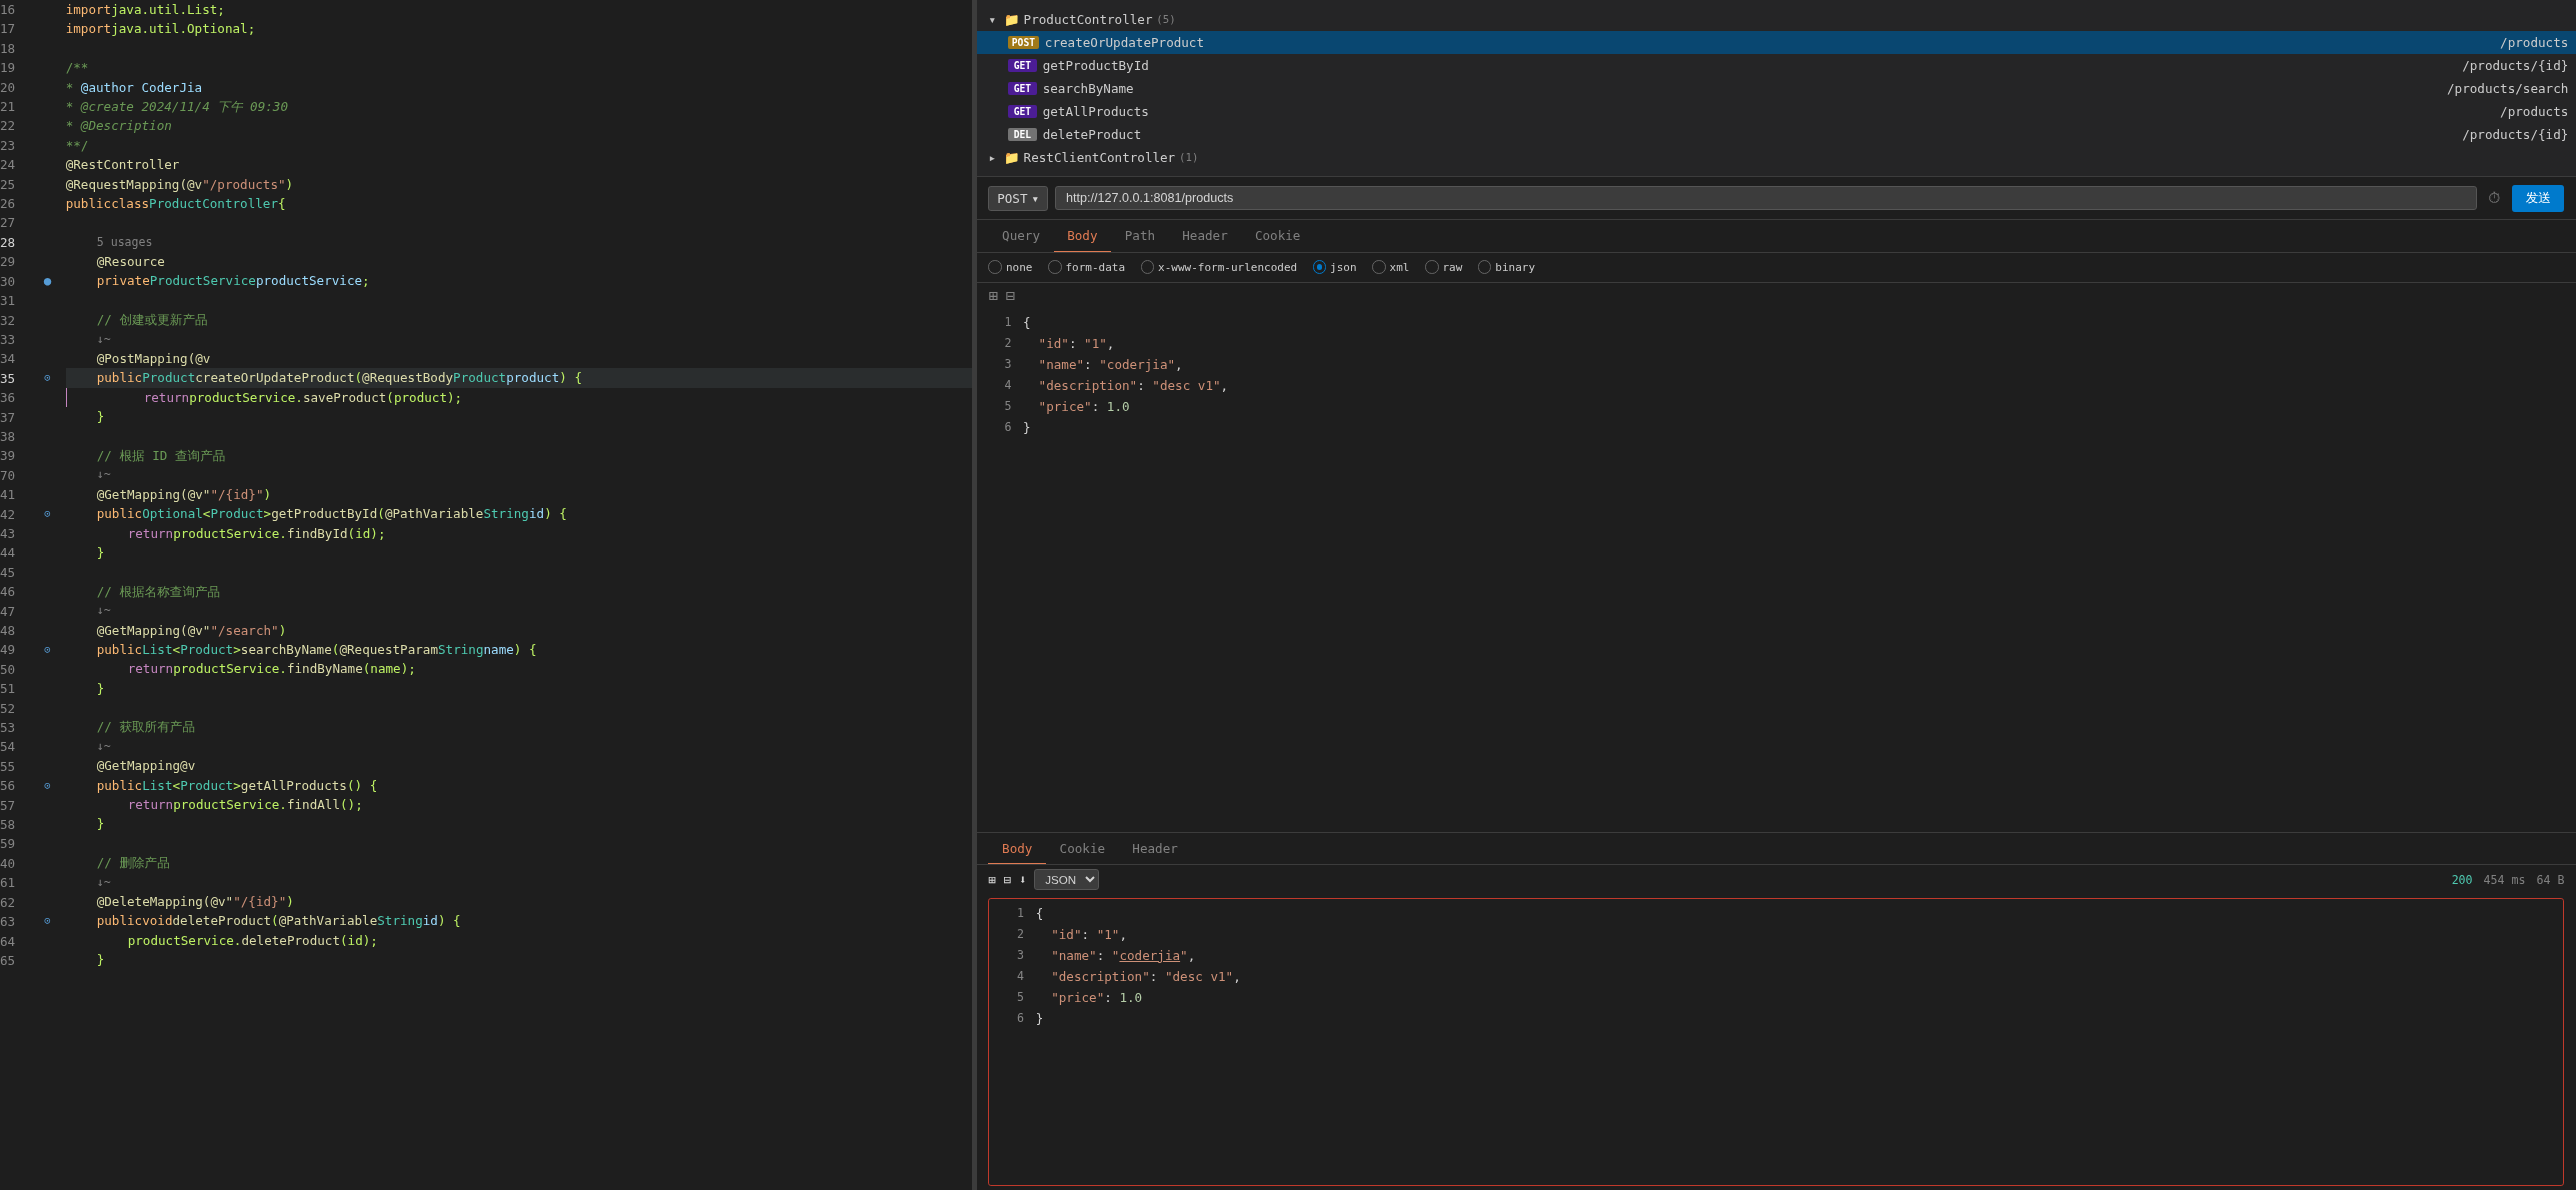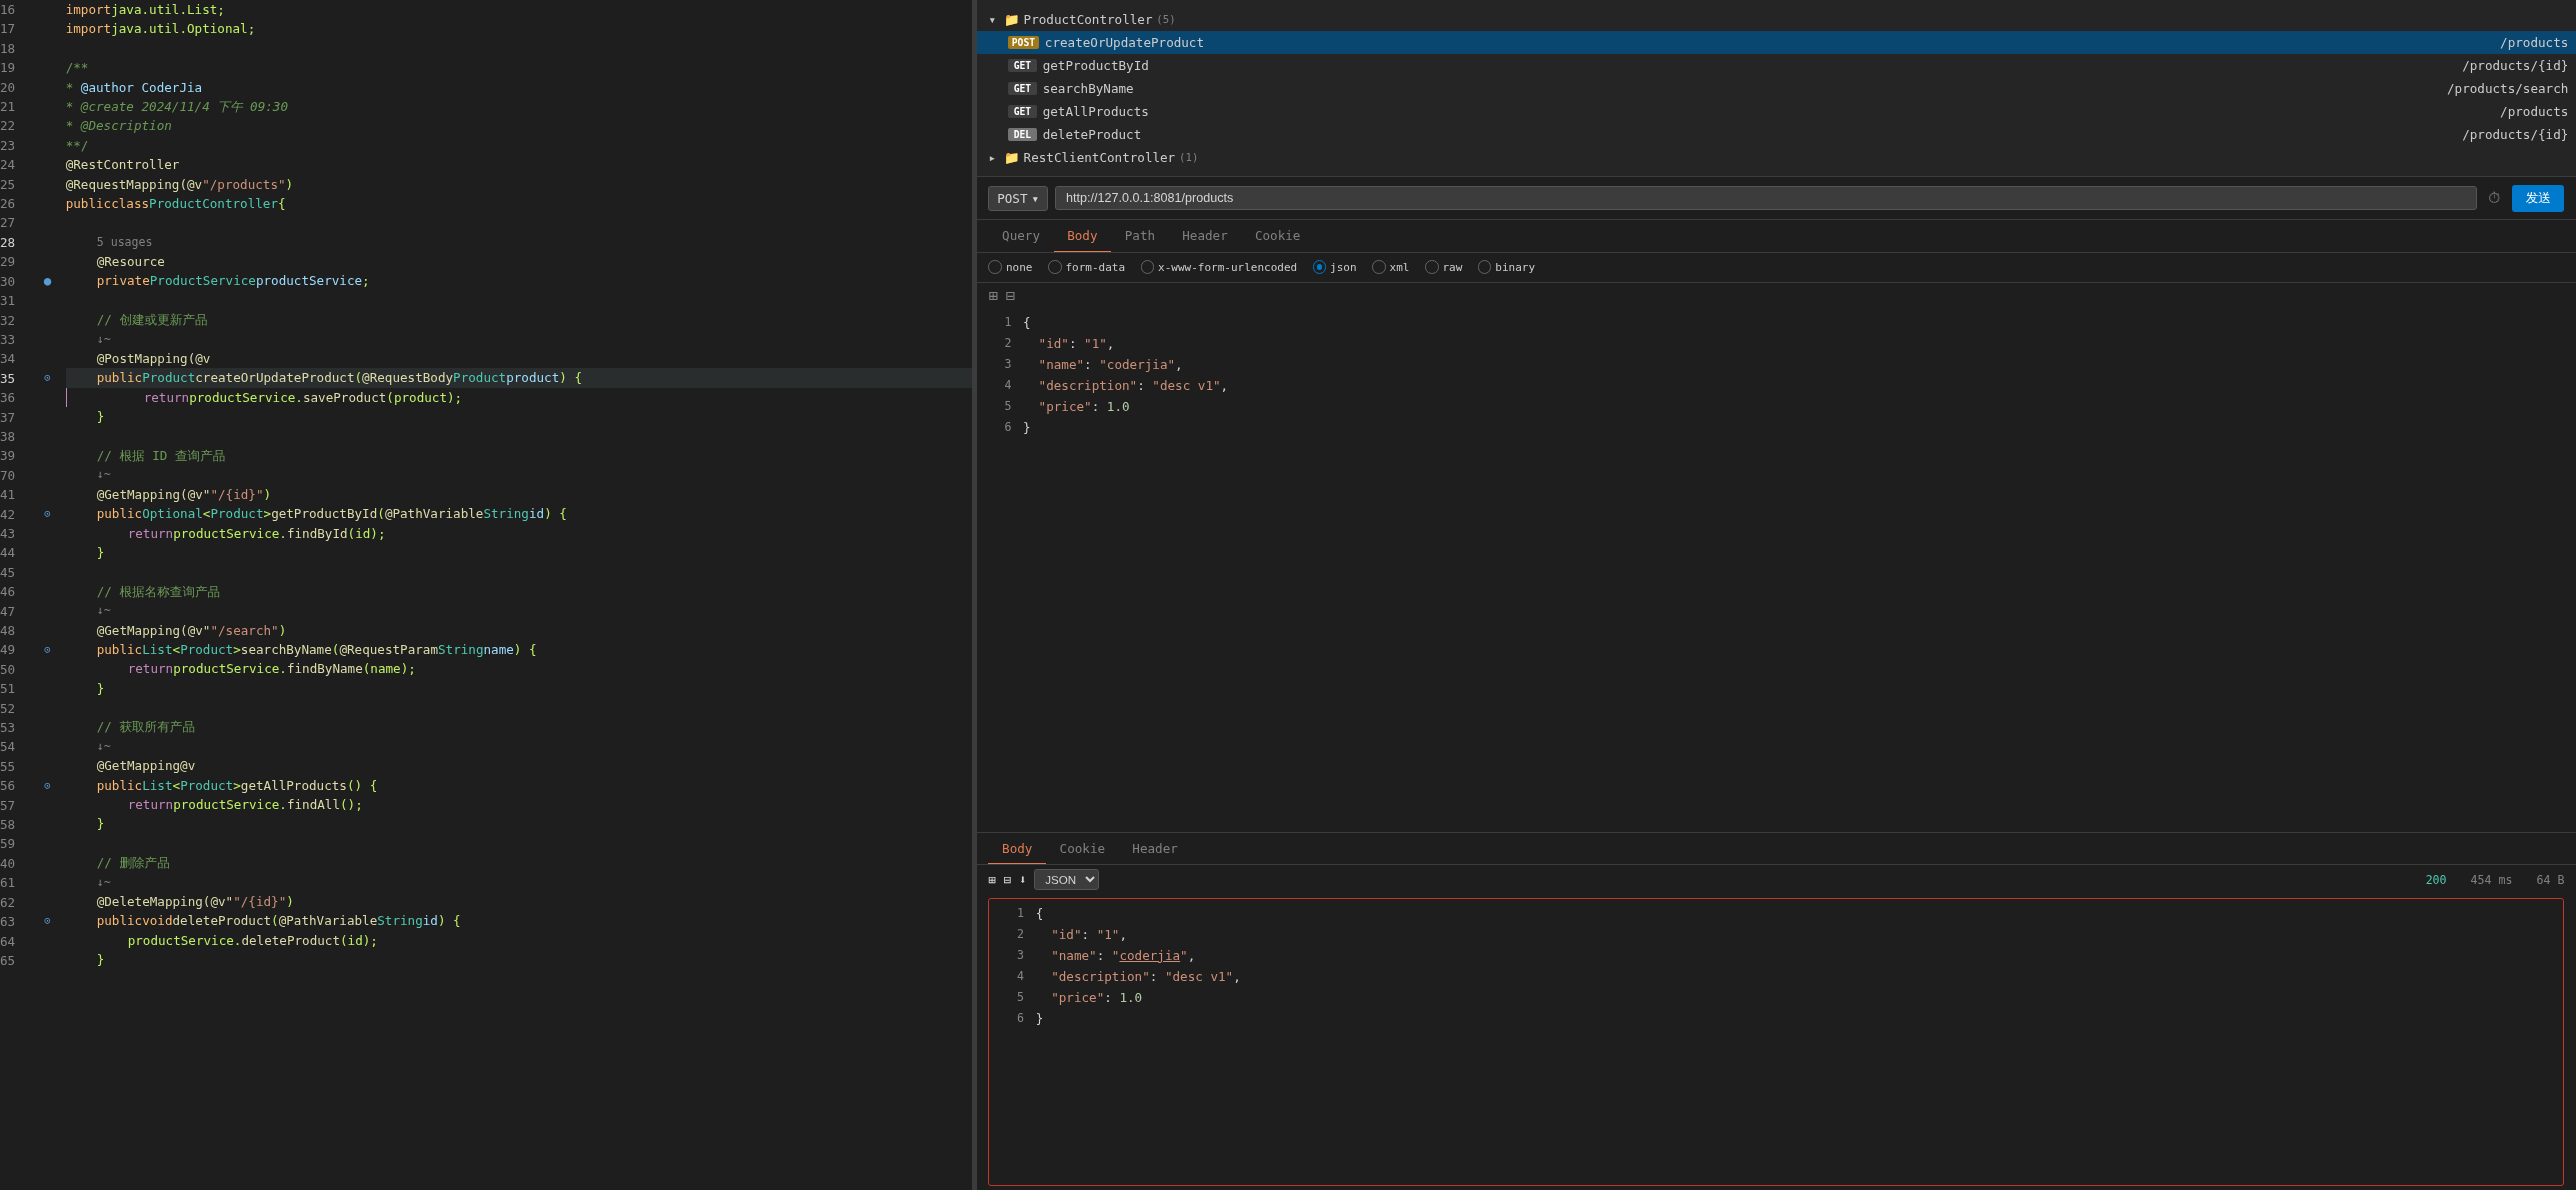--- a/index.html
+++ b/index.html
@@ -116,21 +116,21 @@
       font-weight: bold;
       padding: 1px 3.9px;
       border-radius: 1.9px;
       margin-right: 5.8px;
       min-width: 29px;
       text-align: center;
       flex-shrink: 0;
     }
 
     .badge-post { background: #a17918; color: #fff; }
-    .badge-get { background: #404040; color: #fff; }
+    .badge-get { background: #4c1d95; color: #fff; }
     .badge-del { background: #737373; color: #fff; }
 
     .endpoint-path {
       color: #cccccc;
       font-size: 12.6px;
     }
 
     
     .request-area {
       background: #1e1e1e;
@@ -324,21 +324,21 @@
       color: #d4d4d4;
       padding: 1.9px 5.8px;
       border-radius: 2.9px;
       font-size: 11.6px;
       cursor: pointer;
     }
 
     .resp-stats {
       margin-left: auto;
       display: flex;
-      gap: 24px;
+      gap: 11px;
       font-size: 11.6px;
     }
 
     .stat-200 { color: #4ec9b0; }
     .stat-time { color: #808080; }
     .stat-size { color: #808080; }
 
     .response-body {
       flex: 1;
       padding: 3.9px 11.6px;

